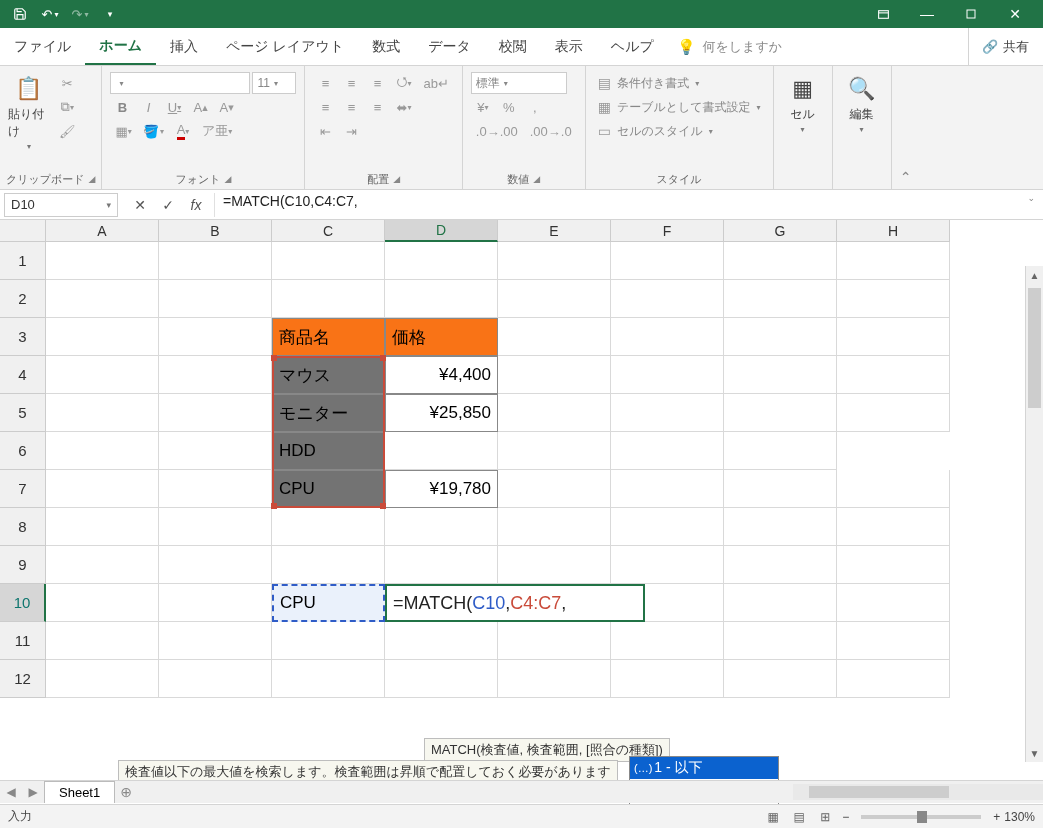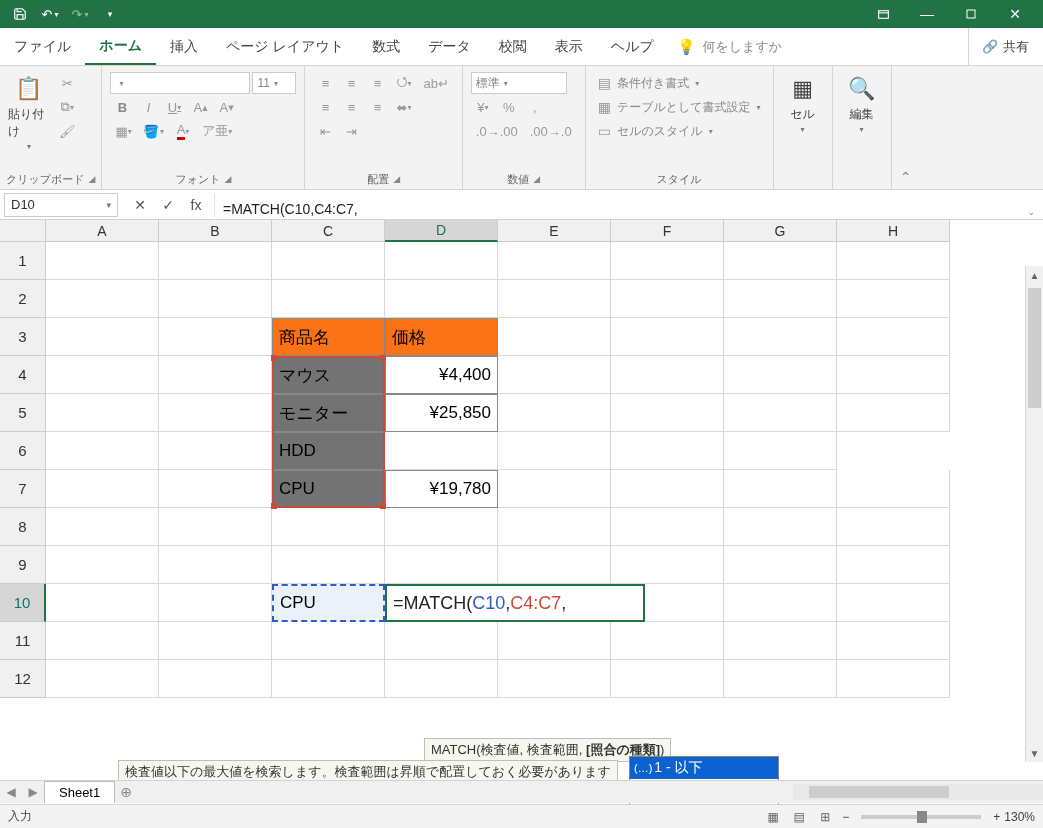--- a/index.html
+++ b/index.html
@@ -40,22 +40,22 @@
 .styleln { height: 22px; display: flex; align-items: center; font-size: 12px; color: #888; gap: 6px; padding: 0 4px; }
 .styleln .ic { font-size: 14px; color: #999; }
 .collapse { width: 28px; display: flex; align-items: flex-end; justify-content: center; color: #888; font-size: 14px; padding-bottom: 4px; }
 
 
 .fbar { height: 30px; border-bottom: 1px solid #d4d4d4; display: flex; align-items: center; }
 .namebox { width: 114px; height: 24px; border: 1px solid #ccc; margin: 0 4px; display: flex; align-items: center; padding: 0 6px; font-size: 13px; color: #333; }
 .namebox .arrow { margin-left: auto; font-size: 9px; color: #777; }
 .fxbtns { display: flex; align-items: center; gap: 4px; padding: 0 6px; border-right: 1px solid #e0e0e0; }
 .fxbtn { width: 24px; height: 24px; display: flex; align-items: center; justify-content: center; color: #555; font-size: 14px; }
-.fxbtn.fx { font-family: serif; }
-.formula-input { flex: 1; height: 24px; padding: 0 8px; font-size: 14px; display: flex; align-items: flex-end; color: #222; }
+.fxbtn.fx { font-style: italic; font-family: serif; }
+.formula-input { flex: 1; height: 24px; padding: 0 8px; font-size: 14px; display: flex; align-items: flex-start; color: #222; }
 .formula-input .arrow { margin-left: auto; font-size: 9px; color: #888; }
 
 
 .grid-wrap { position: relative; height: 515px; }
 .colhdr { display: flex; height: 22px; }
 .rowhdr-corner { width: 46px; height: 22px; background: #f0f0f0; border-right: 1px solid #ccc; border-bottom: 1px solid #ccc; }
 .ch { width: 113px; height: 22px; background: #f0f0f0; border-right: 1px solid #ccc; border-bottom: 1px solid #ccc; display: flex; align-items: center; justify-content: center; font-size: 14px; color: #333; }
 .ch.active { background: #d6d6d6; color: #217346; border-bottom: 2px solid #217346; }
 .gridrows { display: flex; }
 .rowhdrs { width: 46px; }
@@ -83,21 +83,21 @@
 .bluecell { position: absolute; left: 226px; top: 342px; width: 113px; height: 38px; border: 2px dashed #2f5cc7; background: #eaf1fb; display: flex; align-items: center; padding: 0 6px; font-size: 17px; }
 
 
 .editcell { position: absolute; left: 339px; top: 342px; width: 260px; height: 38px; border: 2px solid #217346; background: #fff; display: flex; align-items: center; padding: 0 6px; font-size: 18px; white-space: nowrap; }
 .editcell .fn { color: #222; }
 .editcell .ref1 { color: #2f5cc7; }
 .editcell .ref2 { color: #c94b3a; }
 
 
 .sigtip { position: absolute; left: 424px; top: 738px; background: #f7f7ef; border: 1px solid #bdbdbd; font-size: 13px; padding: 2px 6px; color: #333; }
-.sigtip .cur { font-weight: bold; }
+.sigtip .cur { font-weight: normal; }
 
 
 .desctip { position: absolute; left: 118px; top: 760px; background: #f7f7ef; border: 1px solid #bdbdbd; font-size: 13px; padding: 2px 6px; color: #333; }
 
 
 .aclist { position: absolute; left: 629px; top: 756px; width: 150px; background: #fff; border: 1px solid #888; font-size: 14px; }
 .aclist .item { padding: 2px 4px; display: flex; align-items: center; gap: 2px; }
 .aclist .item .pic { color: #666; font-size: 11px; }
 .aclist .item.sel { background: #0b62cf; color: #fff; }
 .aclist .item.sel .pic { color: #fff; }

